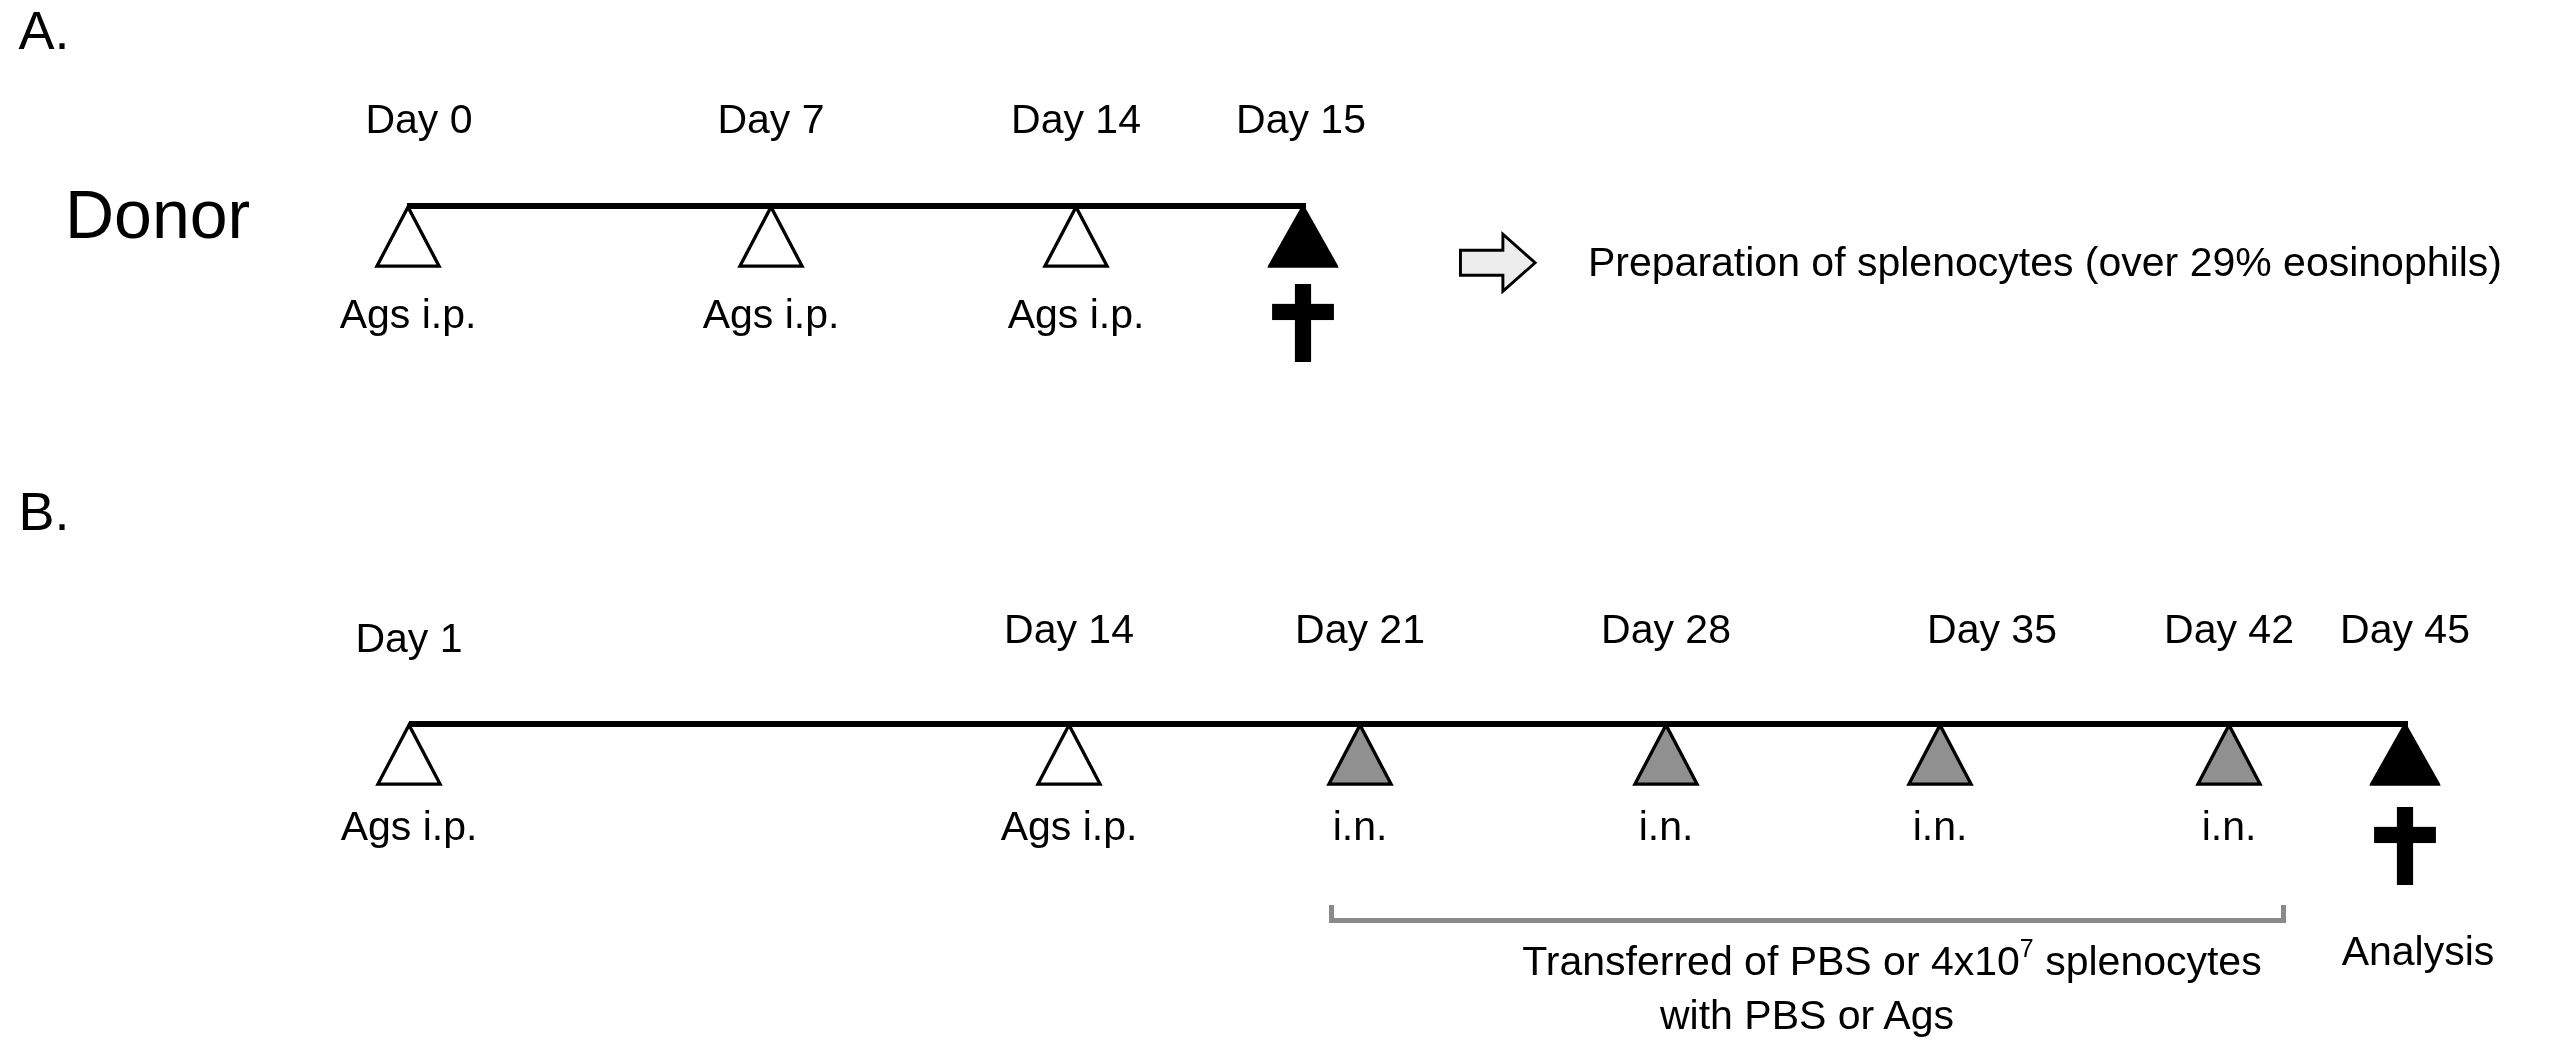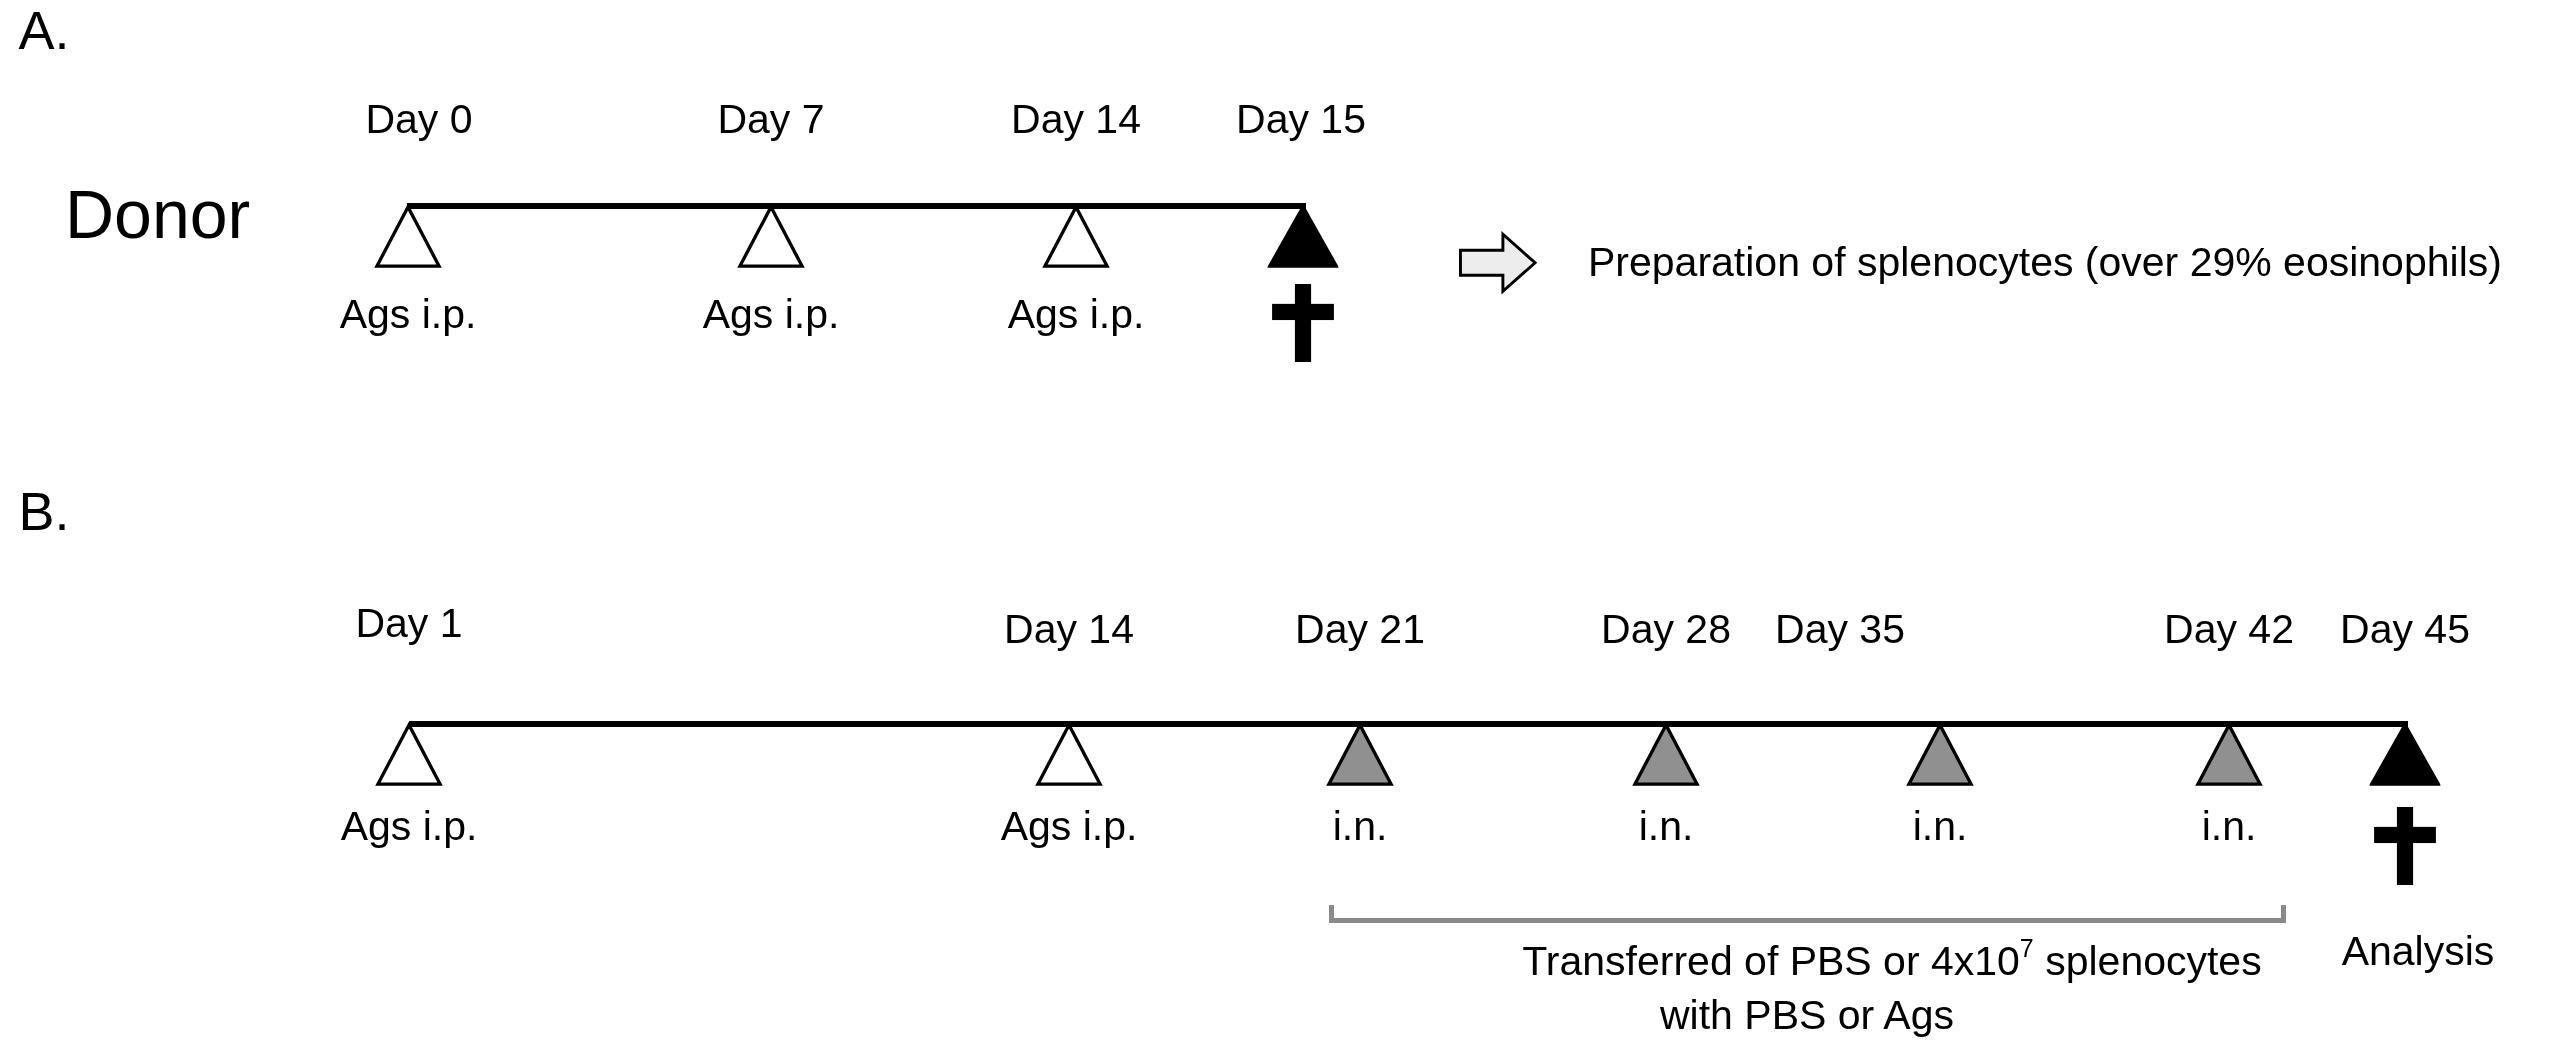--- a/index.html
+++ b/index.html
@@ -96,25 +96,25 @@
         <polygon points="2,26 60,26 60,4 104,43 60,82 60,60 2,60" fill="#ededed" stroke="#000000" stroke-width="4"></polygon>
       </svg>
   </div>
   <div class="abs outcome-text" style="left:1588px; top:241px;">Preparation of splenocytes (over 29% eosinophils)</div>
 
   <div class="abs section-label" style="left:18.4px; top:484px;">B.</div>
 
 
   <div class="abs timeline" style="left:409px; top:721px; width:1999px;"></div>
 
-  <div class="abs day-label" style="left:409px;  top:603px;">Day 1</div>
+  <div class="abs day-label" style="left:409px;  top:618px;">Day 1</div>
   <div class="abs day-label" style="left:1069px; top:609px;">Day 14</div>
   <div class="abs day-label" style="left:1360px; top:609px;">Day 21</div>
   <div class="abs day-label" style="left:1666px; top:609px;">Day 28</div>
-  <div class="abs day-label" style="left:1840px; top:609px;">Day 35</div>
+  <div class="abs day-label" style="left:1992px; top:609px;">Day 35</div>
   <div class="abs day-label" style="left:2229px; top:609px;">Day 42</div>
   <div class="abs day-label" style="left:2405px; top:609px;">Day 45</div>
 
   <div class="abs marker" style="left:409px; top:722px;">
     <svg width="71" height="65" viewBox="0 0 96 88">
         <polygon points="48,4 6,84 90,84" fill="#ffffff" stroke="#000000" stroke-width="4.5"></polygon>
       </svg>
   </div>
   <div class="abs marker" style="left:1069px; top:722px;">
     <svg width="71" height="65" viewBox="0 0 96 88">

